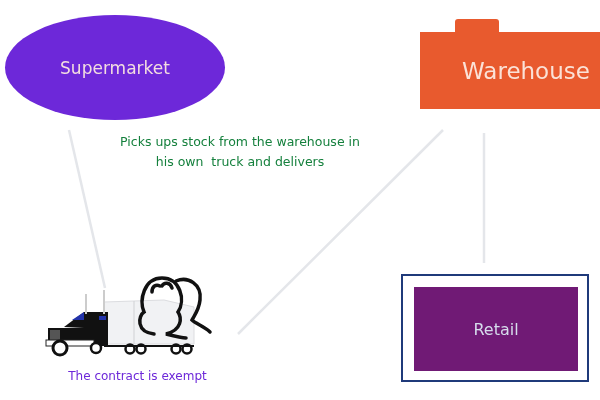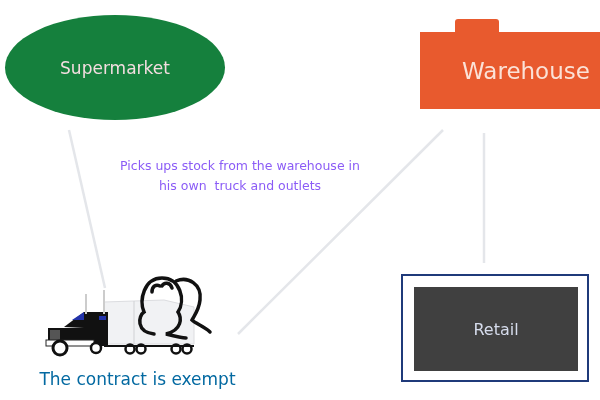--- a/index.html
+++ b/index.html
@@ -1,35 +1,35 @@
 <!DOCTYPE html>
 <html><head>
   <meta charset="utf-8">
   <style>
     html, body { margin: 0; padding: 0; background: #ffffff; }
     body { width: 600px; height: 400px; position: relative; overflow: hidden;
            font-family: "DejaVu Sans", sans-serif; }
     .abs { position: absolute; }
     svg.connectors { position: absolute; left: 0; top: 0; }
     .ellipse-node { left: 5px; top: 15px; width: 220px; height: 105px;
-      background: #15803d; border-radius: 50%; display: flex; align-items: center;
+      background: #6d28d9; border-radius: 50%; display: flex; align-items: center;
       justify-content: center; text-align: center; color: #f3dde0; font-size: 17px; line-height: 24px; }
     .ellipse-node span { display: block; }
     .warehouse { left: 392px; top: 32px; width: 212px; height: 77px; background: #e85a2e;
       display: flex; align-items: center; justify-content: center; color: #fbe2d7; font-size: 23px; margin-left: 28px; }
     .warehouse-tab { left: 455px; top: 19px; width: 44px; height: 15px; background: #e85a2e;
       border-radius: 3px 3px 0 0; }
-    .desc { left: 80px; top: 156px; width: 320px; text-align: center; color: #8b5cf6;
+    .desc { left: 80px; top: 132px; width: 320px; text-align: center; color: #15803d;
       font-size: 12.5px; line-height: 20px; }
     .desc span { display: block; }
     .retail-outer { left: 401px; top: 274px; width: 188px; height: 108px;
       border: 2px solid #1f3a7a; box-sizing: border-box; background: #fff; }
-    .retail-inner { left: 414px; top: 287px; width: 164px; height: 84px; background: #404040;
+    .retail-inner { left: 414px; top: 287px; width: 164px; height: 84px; background: #701a75;
       display: flex; align-items: center; justify-content: center; color: #d6dcec; font-size: 16px; }
-    .caption { left: 30px; top: 369px; width: 215px; text-align: center; color: #0369a1; font-size: 17px; }
+    .caption { left: 30px; top: 369px; width: 215px; text-align: center; color: #6d28d9; font-size: 12px; }
     .illustration { left: 44px; top: 272px; }
   </style>
 </head>
 <body>
 
 <svg class="connectors" width="600" height="400">
   <line x1="69" y1="130" x2="105" y2="288" stroke="#e4e6ea" stroke-width="2.5"></line>
   <line x1="443" y1="130" x2="238" y2="334" stroke="#e4e6ea" stroke-width="2.5"></line>
   <line x1="484" y1="133" x2="484" y2="263" stroke="#e4e6ea" stroke-width="2.5"></line>
 </svg>
@@ -40,21 +40,21 @@
   </div>
 </div>
 
 <div class="abs warehouse-tab"></div>
 <div class="abs warehouse">
   <span>Warehouse</span>
 </div>
 
 <div class="abs desc">
   <span>Picks ups stock from the warehouse in</span>
-  <span style="white-space:pre">his own  truck and outlets</span>
+  <span style="white-space:pre">his own  truck and delivers</span>
 </div>
 
 <svg class="abs illustration" width="180" height="90" viewBox="0 0 180 90">
   <g>
 
     <polygon points="60,30 120,28 150,35 150,72 62,72" fill="#f1f2f4" stroke="#dcdde0" stroke-width="1"></polygon>
     <line x1="90" y1="29" x2="90" y2="72" stroke="#d0d1d4" stroke-width="1"></line>
 
     <rect x="40" y="40" width="24" height="34" fill="#111"></rect>
     <polygon points="20,55 40,40 40,56" fill="#111"></polygon>

